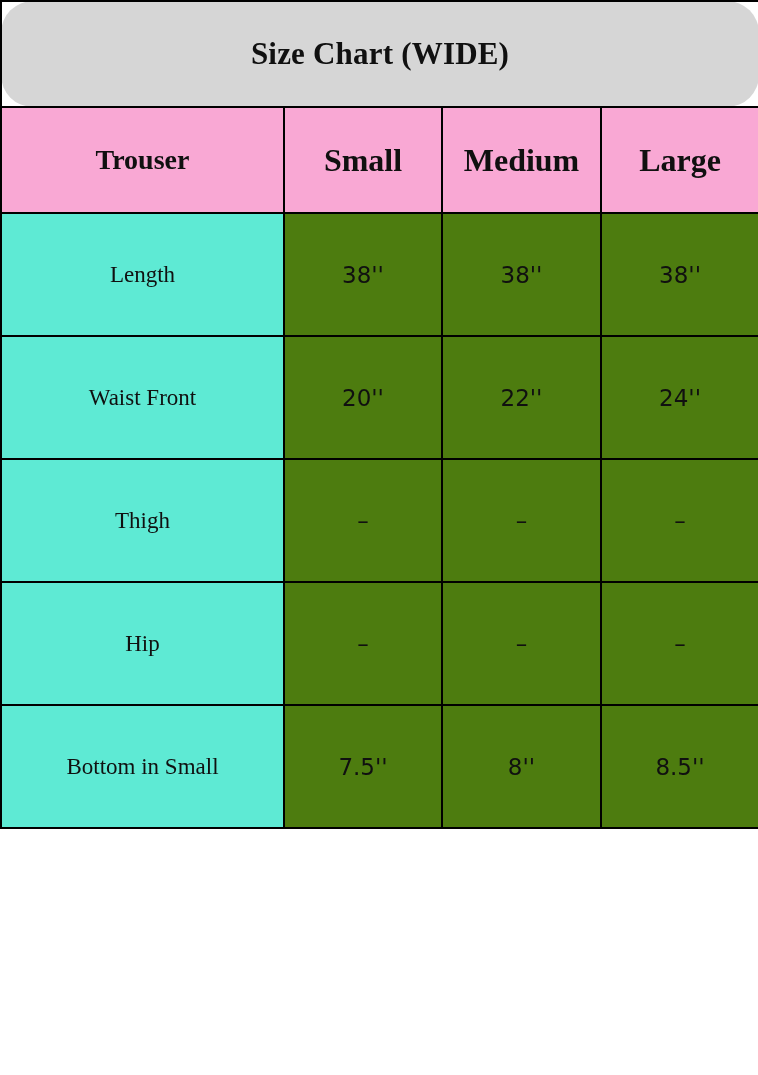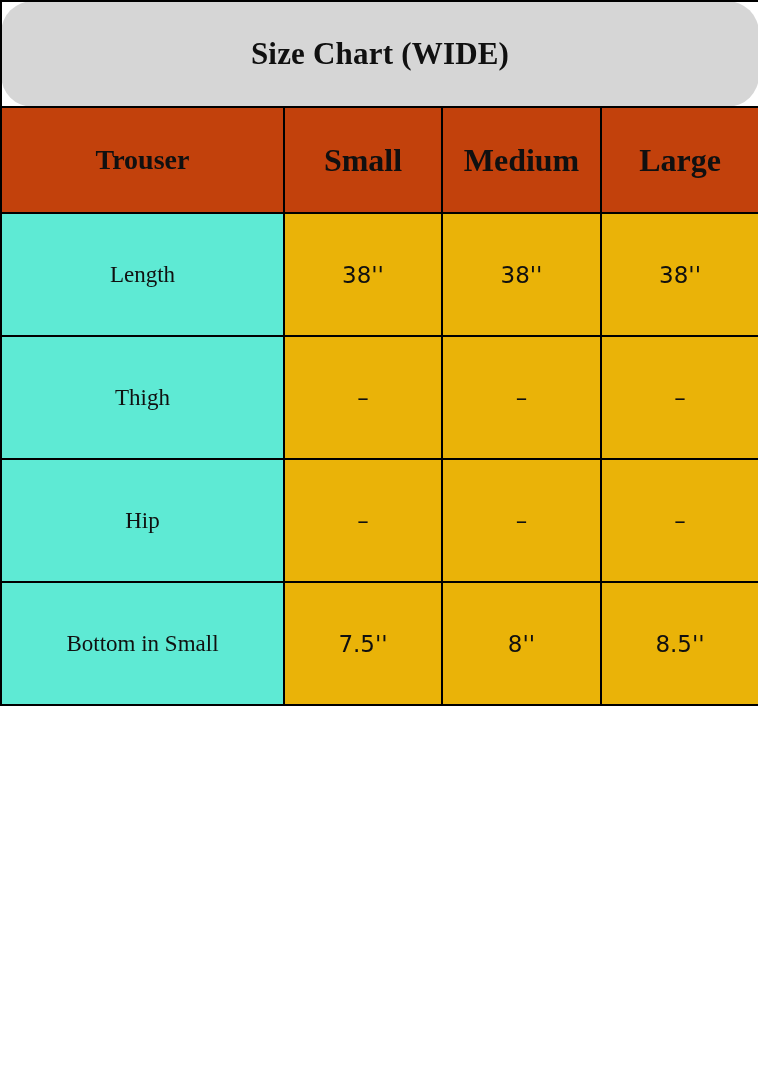--- a/index.html
+++ b/index.html
@@ -37,21 +37,21 @@
   .title-cell {
     background: #d6d6d6;
     height: 104px;
     font-size: 31px;
     font-weight: bold;
     font-family: "Liberation Serif", serif;
     letter-spacing: 0.2px;
     border-radius: 32px;
   }
   .head-row th {
-    background: #c2410c;
+    background: #f9a8d4;
     height: 104px;
   }
   .head-label {
     font-size: 28px;
     font-weight: bold;
   }
   .head-size {
     font-size: 32px;
     font-weight: bold;
   }
@@ -61,21 +61,21 @@
     font-weight: normal;
     text-align: center;
     padding-left: 0;
   }
   .row-label .lbl {
     display: block;
     width: 100%;
     text-align: center;
   }
   .val-cell {
-    background: #eab308;
+    background: #4d7c0f;
     font-size: 23px;
     font-family: "DejaVu Sans", sans-serif;
   }
   tbody tr {
     height: 123px;
   }
   col.c-label { width: 283px; }
   col.c-small { width: 158px; }
   col.c-medium { width: 159px; }
   col.c-large  { width: 158px; }
@@ -106,20 +106,28 @@
       <tr>
         <td class="row-label">
             <span class="lbl">Length</span>
           </td>
         <td class="val-cell">38''</td>
         <td class="val-cell">38''</td>
         <td class="val-cell">38''</td>
       </tr>
       <tr>
         <td class="row-label">
+            <span class="lbl">Waist Front</span>
+          </td>
+        <td class="val-cell">20''</td>
+        <td class="val-cell">22''</td>
+        <td class="val-cell">24''</td>
+      </tr>
+      <tr>
+        <td class="row-label">
             <span class="lbl">Thigh</span>
           </td>
         <td class="val-cell">–</td>
         <td class="val-cell">–</td>
         <td class="val-cell">–</td>
       </tr>
       <tr>
         <td class="row-label">
             <span class="lbl">Hip</span>
           </td>

